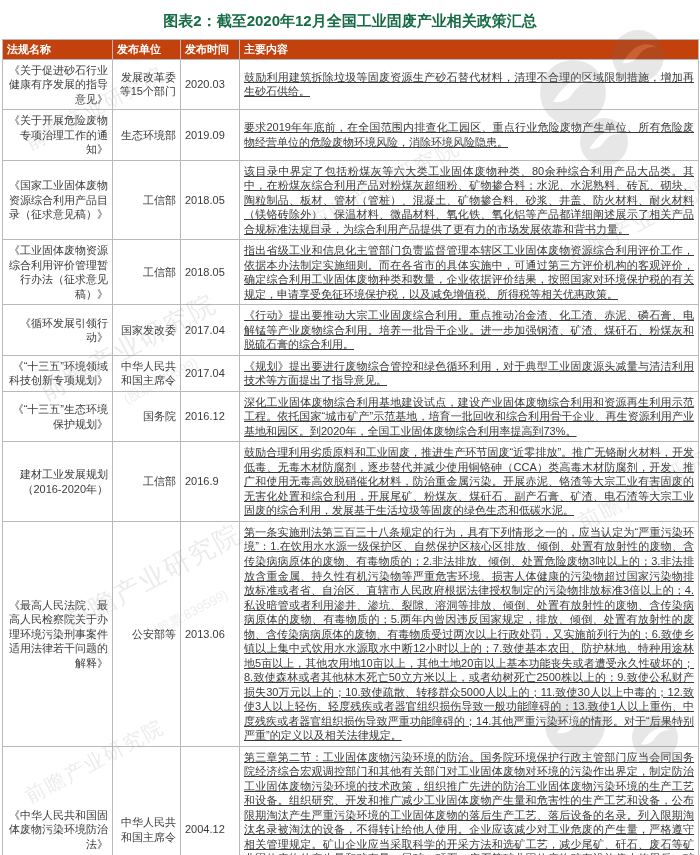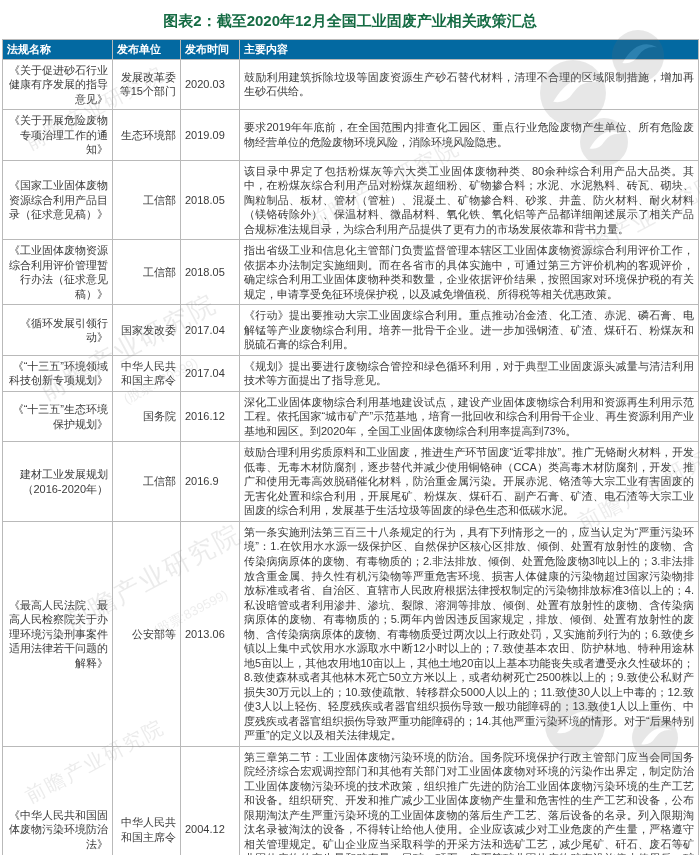--- a/index.html
+++ b/index.html
@@ -25,39 +25,39 @@
     width:696px;
     margin:0 2px;
     font-size:11px;
     line-height:1.32;
   }
   table.policy col.c1{width:110px;}
   table.policy col.c2{width:68px;}
   table.policy col.c3{width:59px;}
   table.policy col.c4{width:459px;}
   table.policy th{
-    background:#0369a1;
+    background:#c2410c;
     color:#ffffff;
     font-weight:bold;
     text-align:left;
     padding:2px 4px;
     border:1px solid #b9b9b9;
     font-size:11px;
   }
   table.policy th.c-date, table.policy th.c-content{text-align:left;}
   table.policy td{
     border:1px solid #b9b9b9;
     padding:3px 4px;
     vertical-align:middle;
     word-break:break-all;
   }
   td.cell-name{text-align:right;color:#3a3a3a;}
   td.cell-unit{text-align:right;color:#3a3a3a;}
   td.cell-date{text-align:left;color:#3a3a3a;}
-  td.cell-content{text-align:justify;color:#3a3a3a;}
+  td.cell-content{text-align:justify;color:#3a3a3a;text-decoration:underline;}
   td.cell-content.last-center{text-align:justify;text-align-last:center;}
   .footer{
     position:absolute;
     left:0;right:0;
     bottom:10px;
     display:flex;
     justify-content:space-between;
     padding:0 8px 0 6px;
     font-size:12px;
     color:#404040;

